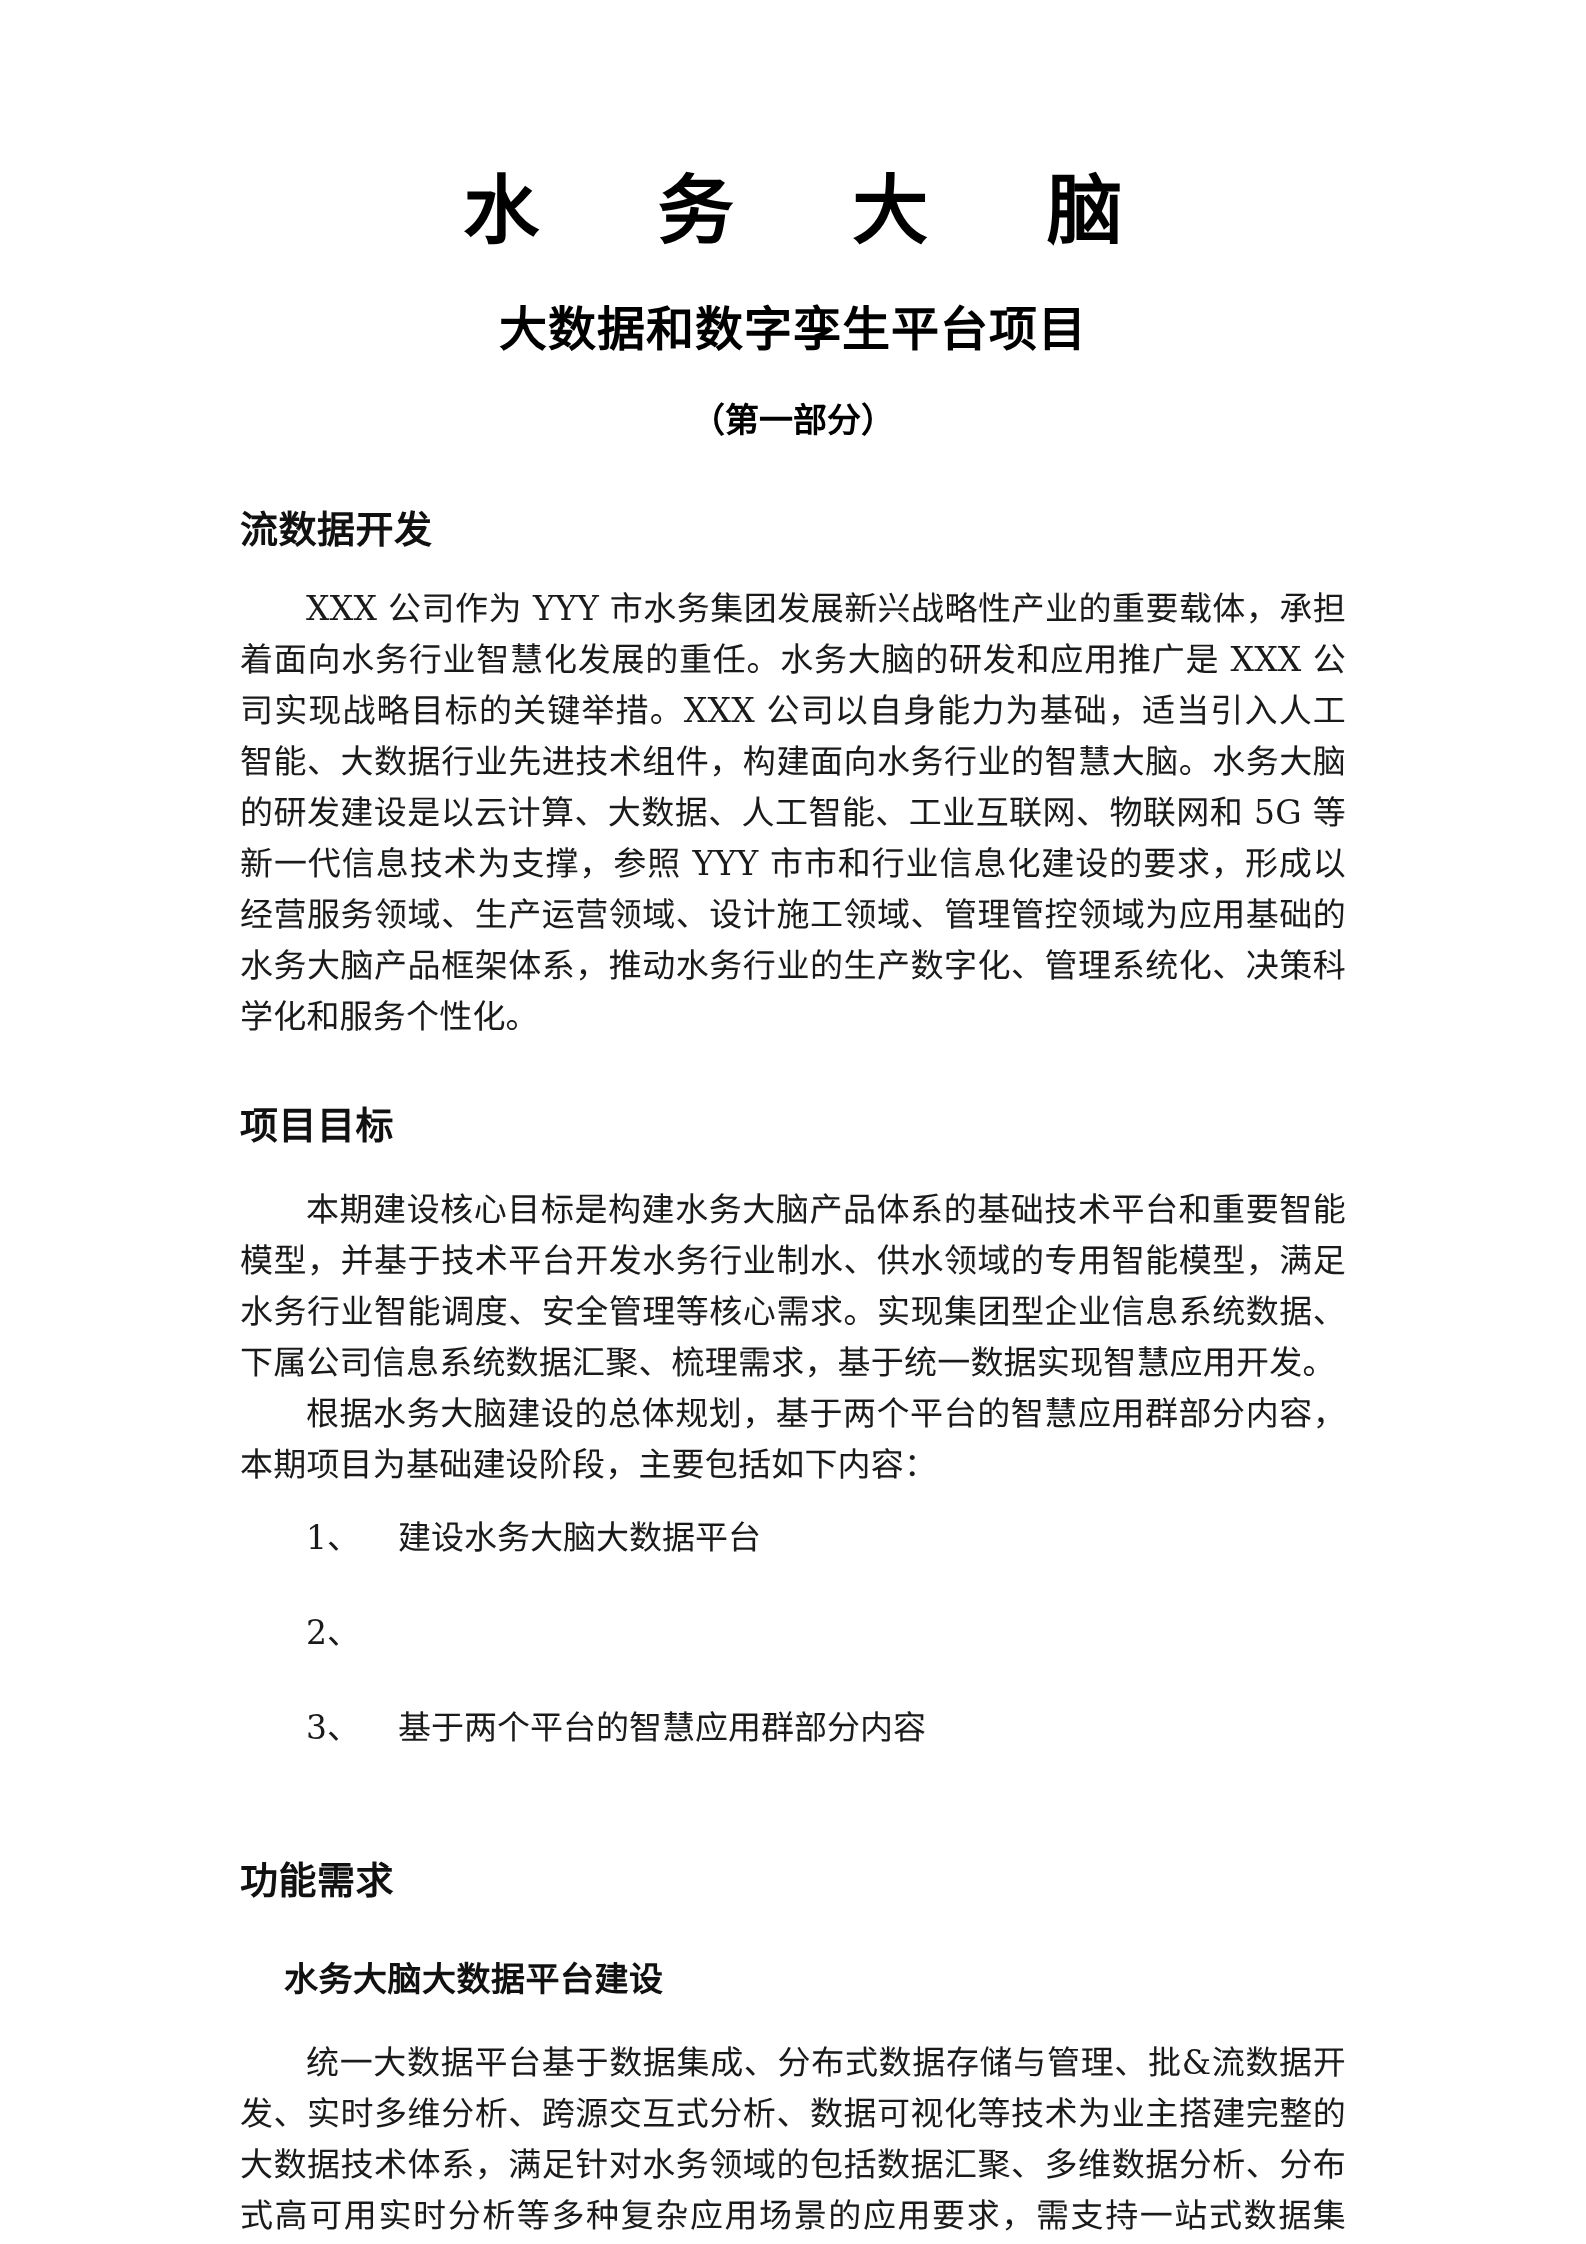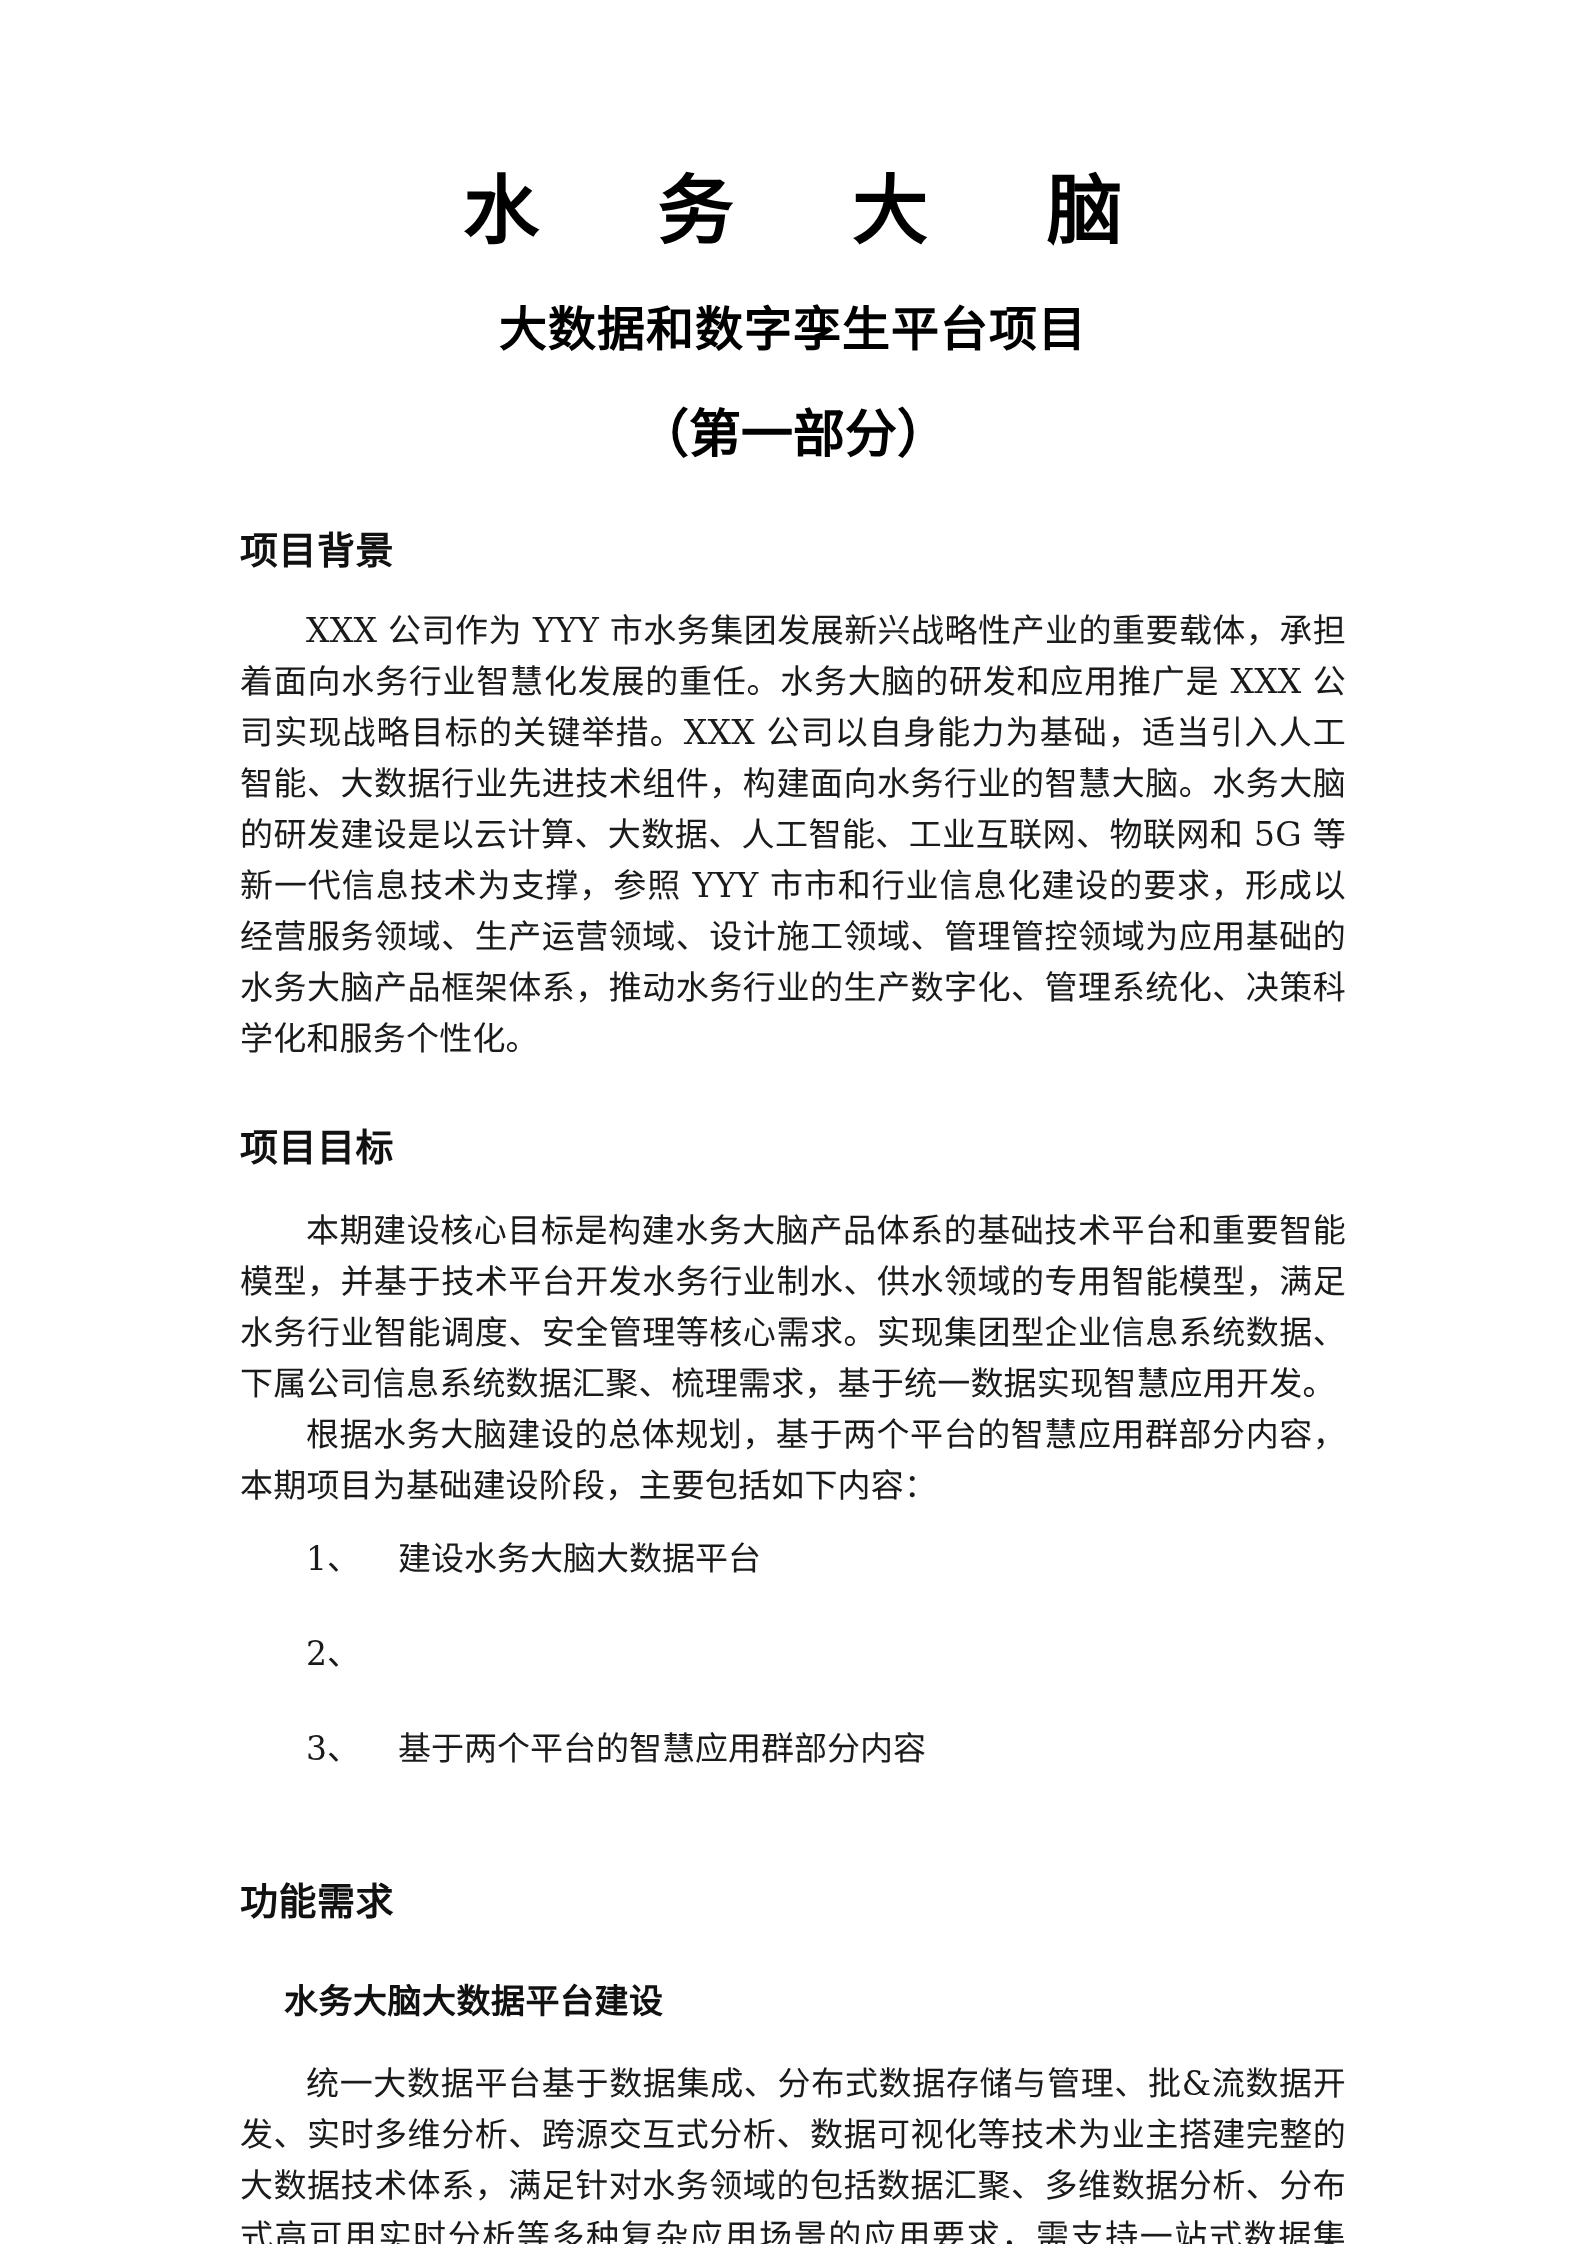--- a/index.html
+++ b/index.html
@@ -50,23 +50,23 @@
     font-size: 48px;
     line-height: 1.2;
     letter-spacing: 1px;
     color: #000000;
   }
 
   .doc-part {
     margin: 0;
     padding-top: 40px;
     text-align: center;
-    font-family: Liberation Sans, sans-serif;
+    font-family: Liberation Mono, monospace;
     font-weight: bold;
-    font-size: 52px;
+    font-size: 34px;
     line-height: 1.2;
     color: #000000;
   }
 
   
   .h2 {
     margin: 0;
     font-family: "DejaVu Serif", "Liberation Serif", serif;
     font-weight: bold;
     font-size: 38px;
@@ -142,21 +142,21 @@
 
 <div class="page">
   <div class="content">
 
     <h1 class="doc-title">水 务 大 脑</h1>
 
     <h2 class="doc-subtitle">大数据和数字孪生平台项目</h2>
 
     <h2 class="doc-part">（第一部分）</h2>
 
-    <h2 class="h2" id="heading-background">项目背景</h2>
+    <h2 class="h2" id="heading-background">流数据开发</h2>
 
     <p class="para" id="para-background">XXX 公司作为 YYY 市水务集团发展新兴战略性产业的重要载体，承担着面向水务行业智慧化发展的重任。水务大脑的研发和应用推广是 XXX 公司实现战略目标的关键举措。XXX 公司以自身能力为基础，适当引入人工智能、大数据行业先进技术组件，构建面向水务行业的智慧大脑。水务大脑的研发建设是以云计算、大数据、人工智能、工业互联网、物联网和 5G 等新一代信息技术为支撑，参照 YYY 市市和行业信息化建设的要求，形成以经营服务领域、生产运营领域、设计施工领域、管理管控领域为应用基础的水务大脑产品框架体系，推动水务行业的生产数字化、管理系统化、决策科学化和服务个性化。</p>
 
     <h2 class="h2" id="heading-goals">项目目标</h2>
 
     <p class="para" id="para-goals-1">本期建设核心目标是构建水务大脑产品体系的基础技术平台和重要智能模型，并基于技术平台开发水务行业制水、供水领域的专用智能模型，满足水务行业智能调度、安全管理等核心需求。实现集团型企业信息系统数据、下属公司信息系统数据汇聚、梳理需求，基于统一数据实现智慧应用开发。</p>
 
     <p class="para" id="para-goals-2">根据水务大脑建设的总体规划，基于两个平台的智慧应用群部分内容，本期项目为基础建设阶段，主要包括如下内容：</p>
 
     <ol class="num-list">

